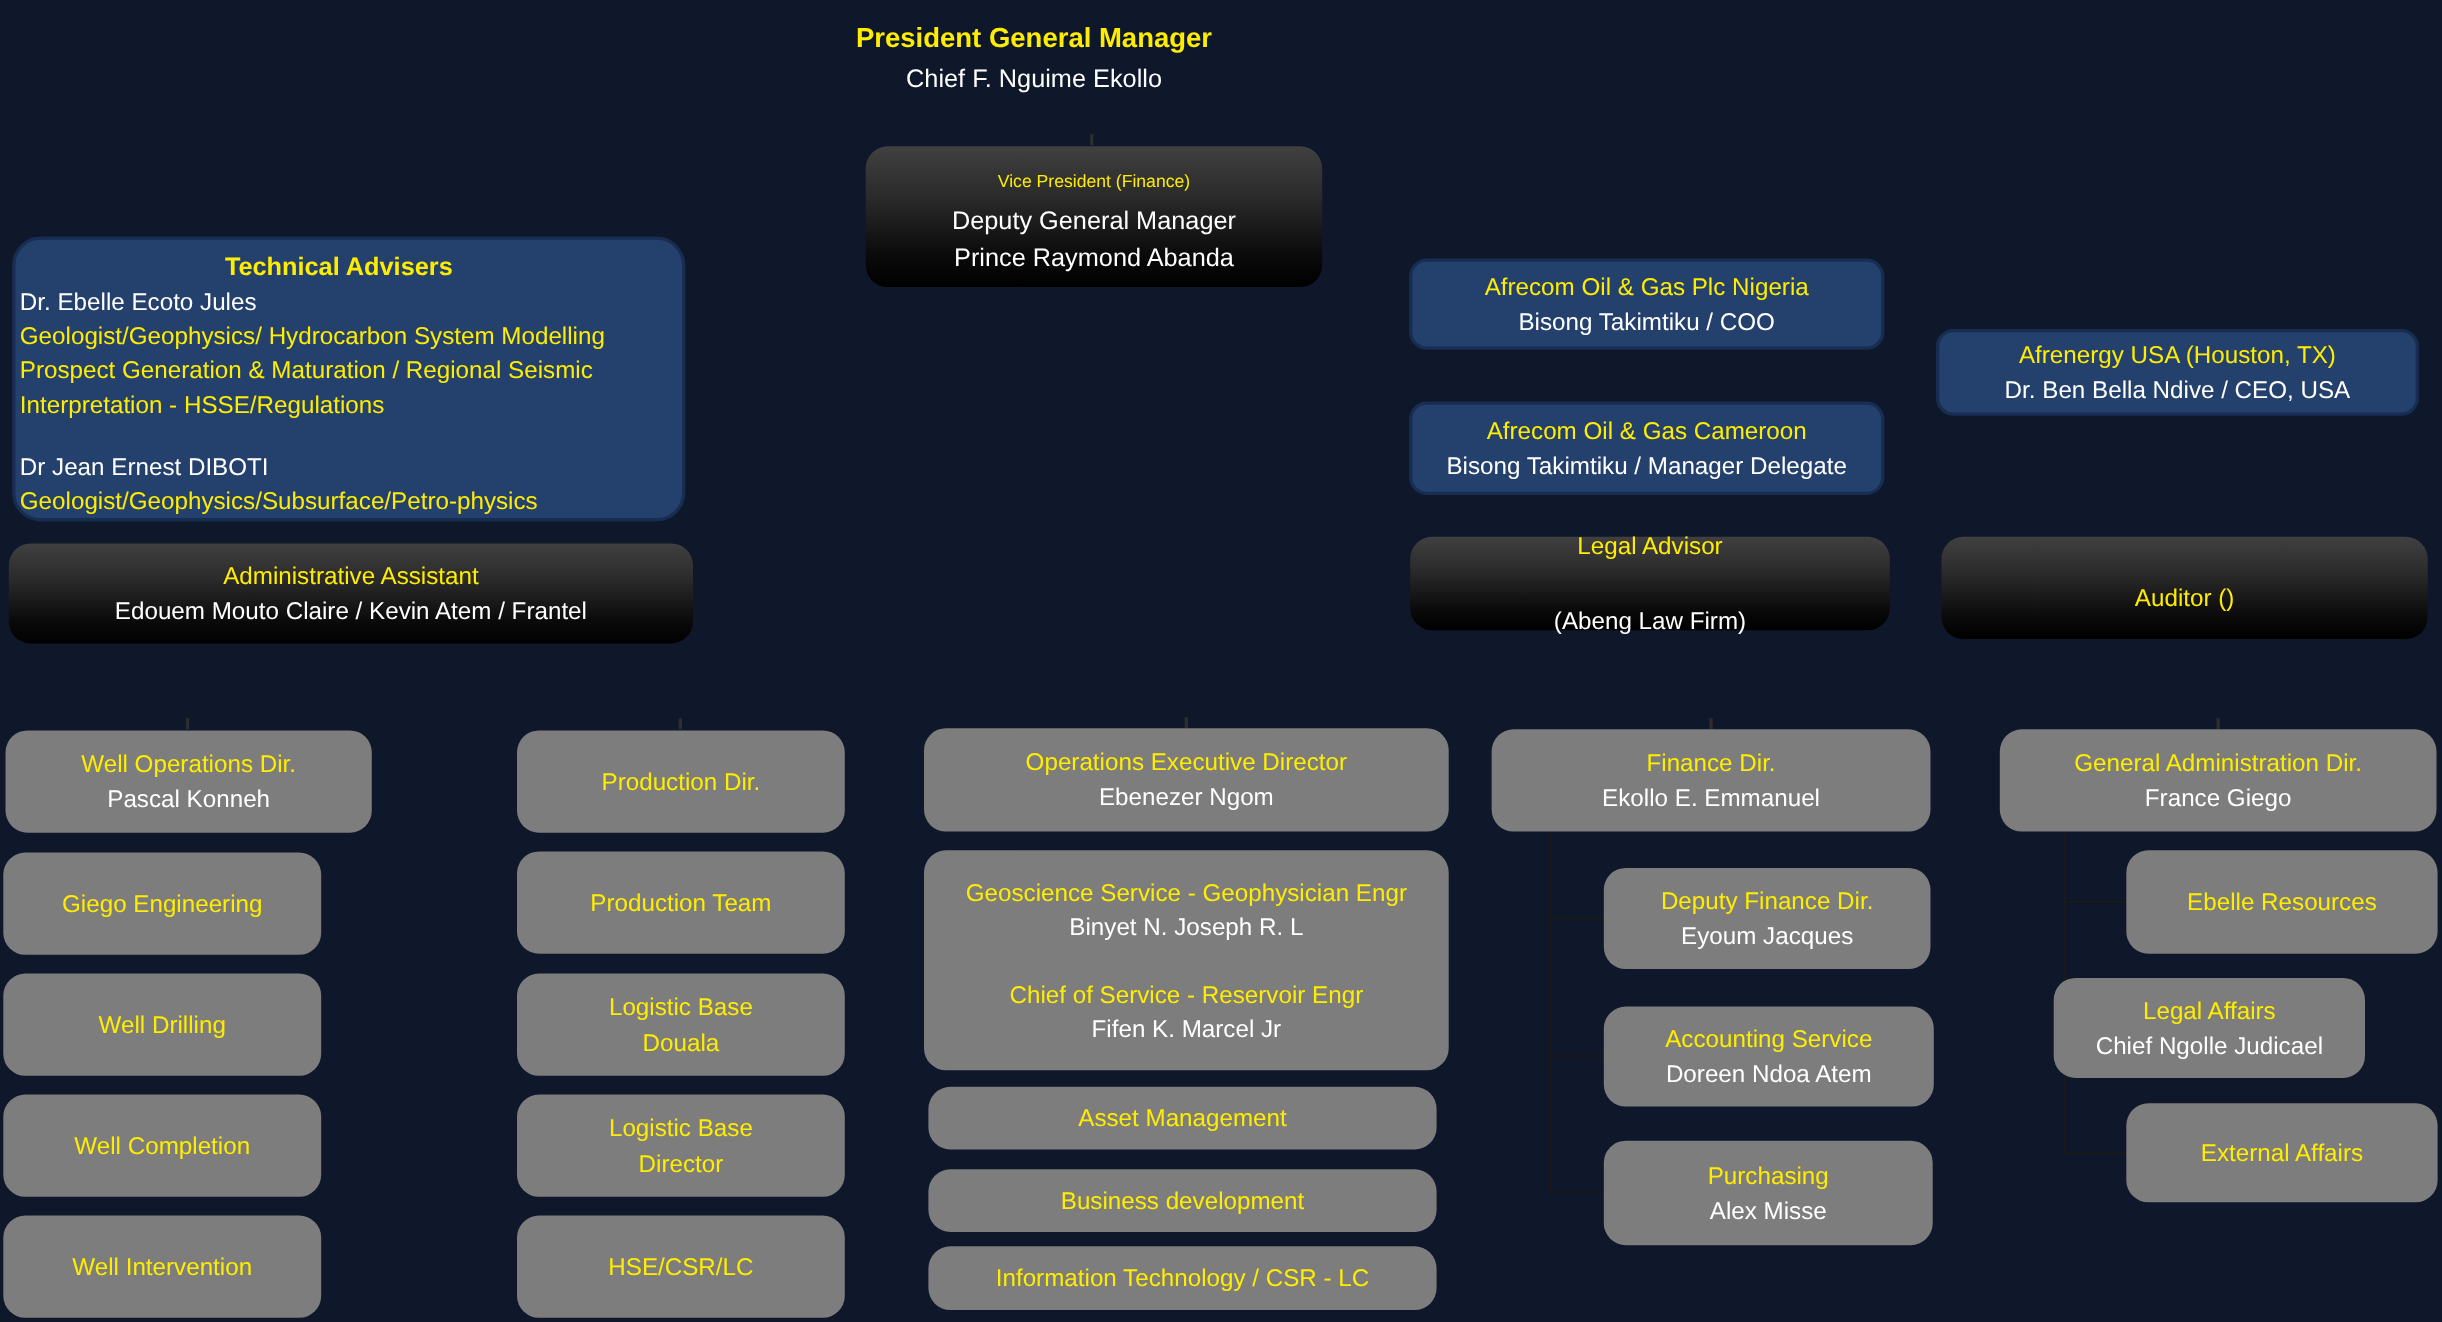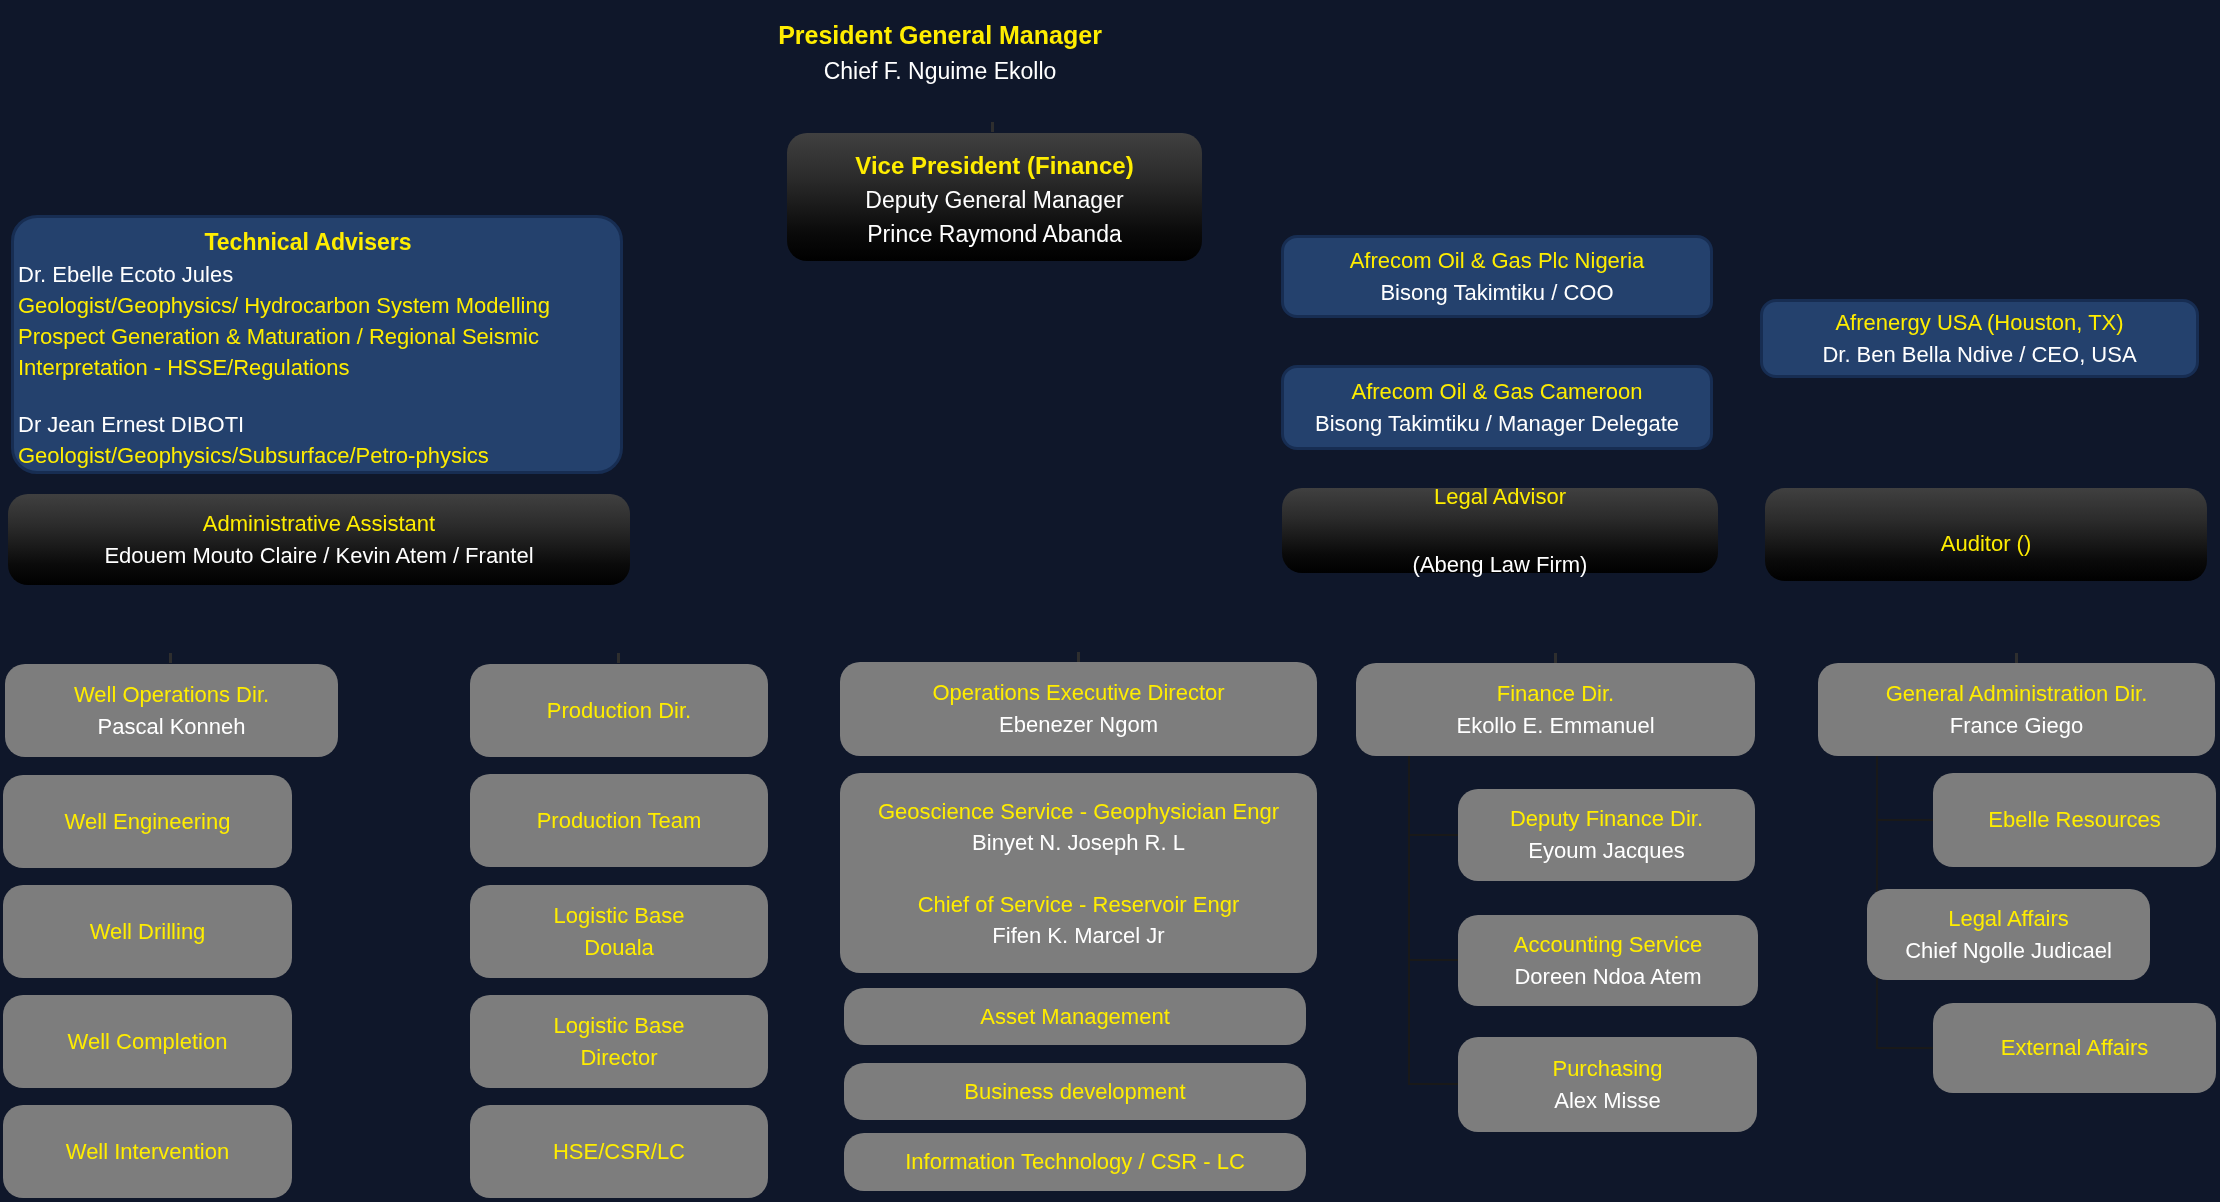--- a/index.html
+++ b/index.html
@@ -11,21 +11,21 @@
   .navy{background:#24416d;border:3px solid #172d52;border-radius:16px;}
   .r26{border-radius:26px;}
   .grad{background:linear-gradient(180deg,#404040 0%,#2b2b2b 35%,#0a0a0a 78%,#000 100%);
         border-radius:20px;}
   .ln{font-size:22px;line-height:32px;white-space:nowrap;}
   .sm{font-size:22px;line-height:31px;}
   .yel{color:#ffed00;}
   .wht{color:#ffffff;}
   .hdr-title{font-size:25px;line-height:37px;font-weight:700;color:#ffed00;}
   .hdr-name{font-size:23px;line-height:34px;color:#fff;}
-  .vp-title{font-size:24px;line-height:34px;font-weight:700;color:#ffed00;}
+  .vp-title{font-size:16px;line-height:34px;font-weight:400;color:#ffed00;}
   .vp-ln{font-size:23px;line-height:34px;color:#fff;}
   .tech{align-items:stretch;justify-content:flex-start;padding:8px 22px 0 4px;}
   .tech-title{text-align:center;font-size:23px;line-height:33px;font-weight:700;color:#ffed00;}
   .tech-ln{text-align:left;font-size:22px;line-height:31px;white-space:nowrap;}
   .spacer{height:31px;}
   .gap-top{margin-top:31px;}
   .stub{position:absolute;width:3px;height:10px;background:#2e2e2e;}
   .trunk{position:absolute;background:#191919;}
 </style>
 </head>
@@ -97,21 +97,21 @@
 
   <div class="box grad" style="left:1765px;top:488px;width:442px;height:93px;padding-top:18px;">
     <div class="ln yel">Auditor ()</div>
   </div>
 
   <div class="box gray" style="left:5px;top:664px;width:333px;height:93px;">
     <div class="ln yel">Well Operations Dir.</div>
     <div class="ln wht">Pascal Konneh</div>
   </div>
   <div class="box gray" style="left:3px;top:775px;width:289px;height:93px;">
-    <div class="ln yel">Well Engineering</div>
+    <div class="ln yel">Giego Engineering</div>
   </div>
   <div class="box gray" style="left:3px;top:885px;width:289px;height:93px;">
     <div class="ln yel">Well Drilling</div>
   </div>
   <div class="box gray" style="left:3px;top:995px;width:289px;height:93px;">
     <div class="ln yel">Well Completion</div>
   </div>
   <div class="box gray" style="left:3px;top:1105px;width:289px;height:93px;">
     <div class="ln yel">Well Intervention</div>
   </div>

